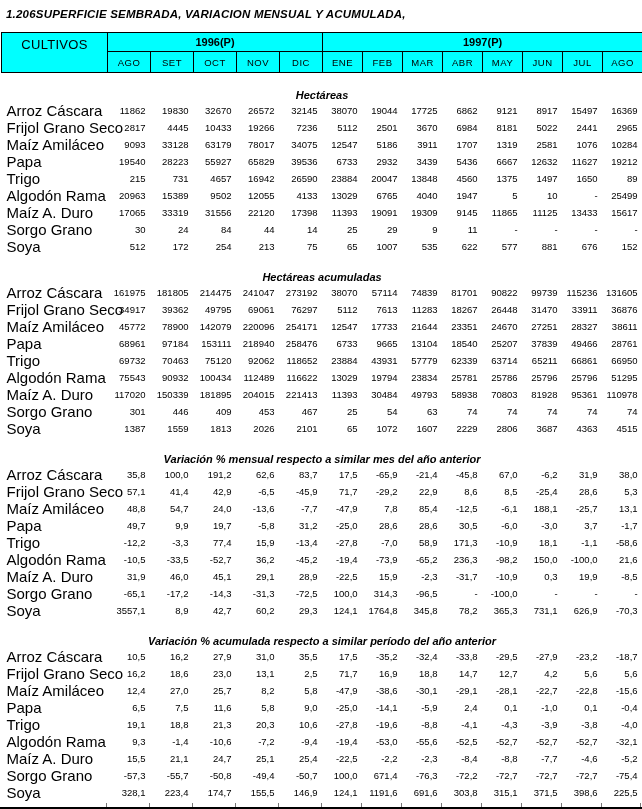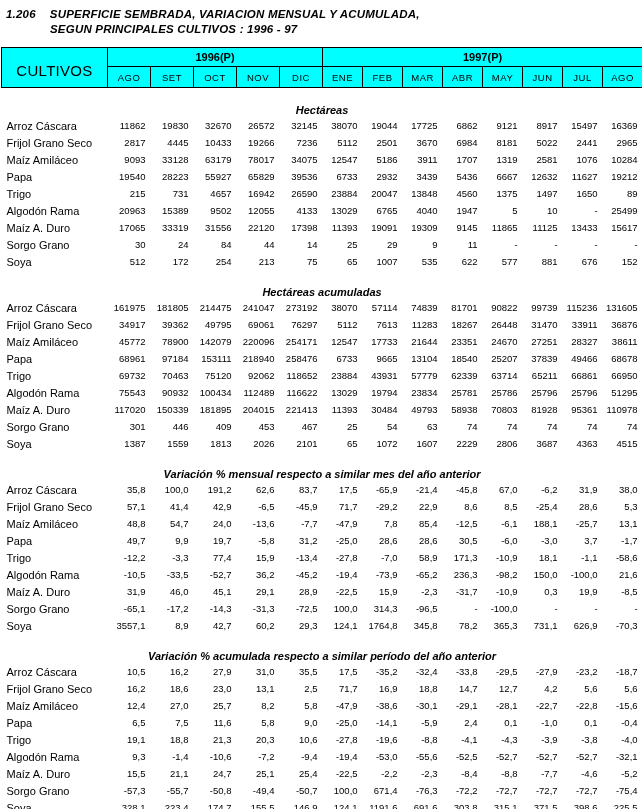--- a/index.html
+++ b/index.html
@@ -8,50 +8,50 @@
     width: 642px; height: 809px;
     font-family: "Liberation Sans", "DejaVu Sans", sans-serif;
     color: #000;
     position: relative;
   }
   .page { width: 642px; height: 809px; overflow: hidden; }
 
   
   .title-block { padding: 7px 0 0 6px; }
   .title-line { font-weight: bold; font-style: italic; font-size: 11.5px; line-height: 15px; letter-spacing: 0.2px; white-space: nowrap; }
-  .title-num { display: inline-block; margin-right: 14px; }
+  .title-num { display: inline-block; }
   .title-line2 { margin-left: 44px; }
 
   
   table.main { border-collapse: collapse; table-layout: fixed; width: 640px; margin: 10px 1px 0 1px; }
   col.c-label { width: 106px; }
   col.c-m96  { width: 43px; }
   col.c-m97  { width: 40px; }
 
   thead th {
     border: 1.5px solid #000;
     padding: 0;
     font-weight: normal;
     text-align: center;
   }
   th.cultivos {
-    font-size: 15px; letter-spacing: 0.3px;
-    vertical-align: bottom; padding-bottom: 8px;
+    font-size: 13px; letter-spacing: 0.3px;
+    vertical-align: bottom; padding-bottom: 20px;
   }
   th.year { font-size: 11px; font-weight: bold; height: 19px; }
   th.mh { font-size: 9.5px; height: 21px; letter-spacing: 0.5px; }
   thead th { background: var(--hdr-bg, #00ffff); }
 
   td.sec {
     text-align: center; font-weight: bold; font-style: italic;
     font-size: 11px; height: 18px; vertical-align: middle;
     padding-top: 16px;
   }
   td.lbl {
-    font-size: 11px; text-align: left; padding: 0 2px 0 5px;
+    font-size: 15px; text-align: left; padding: 0 2px 0 5px;
     height: 17px; vertical-align: middle; white-space: nowrap;
   }
   td.val {
     font-size: 9.5px; text-align: right; padding: 0 5px 0 0;
     height: 17px; vertical-align: middle; white-space: nowrap;
   }
 
   
   .ticks { display: flex; width: 640px; margin: 2px 1px 0 1px; height: 4px; }
   .ticks span { display: block; height: 4px; border-right: 1px solid #777; }
@@ -60,21 +60,20 @@
 </style>
 </head>
 <body style="--hdr-bg: #00FFFF;">
 
 <div class="page">
 
   <div class="title-block">
     <div class="title-line">
       <span class="title-num">1.206</span><span>SUPERFICIE SEMBRADA, VARIACION MENSUAL Y ACUMULADA,</span>
     </div>
-    <div class="title-line title-line2">SEGUN PRINCIPALES CULTIVOS : 1996 - 97</div>
   </div>
 
   <table class="main">
     <colgroup>
       <col class="c-label">
       <col class="c-m96">
         <col class="c-m96">
         <col class="c-m96">
         <col class="c-m96">
         <col class="c-m96">
@@ -315,21 +314,21 @@
           <td class="val">153111</td>
           <td class="val">218940</td>
           <td class="val">258476</td>
           <td class="val">6733</td>
           <td class="val">9665</td>
           <td class="val">13104</td>
           <td class="val">18540</td>
           <td class="val">25207</td>
           <td class="val">37839</td>
           <td class="val">49466</td>
-          <td class="val">68678</td>
+          <td class="val">28761</td>
         </tr>
         <tr>
           <td class="lbl">Trigo</td>
           <td class="val">69732</td>
           <td class="val">70463</td>
           <td class="val">75120</td>
           <td class="val">92062</td>
           <td class="val">118652</td>
           <td class="val">23884</td>
           <td class="val">43931</td>

